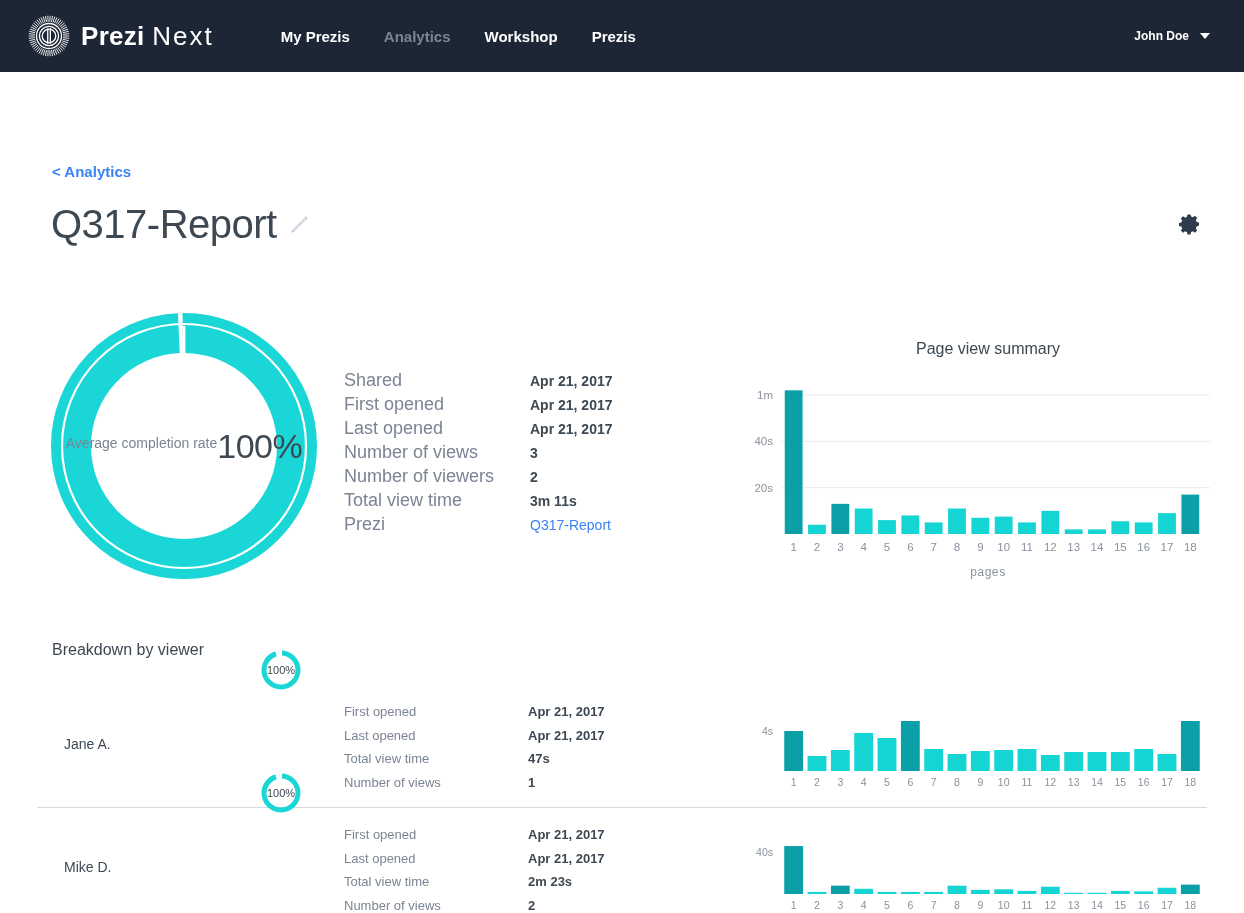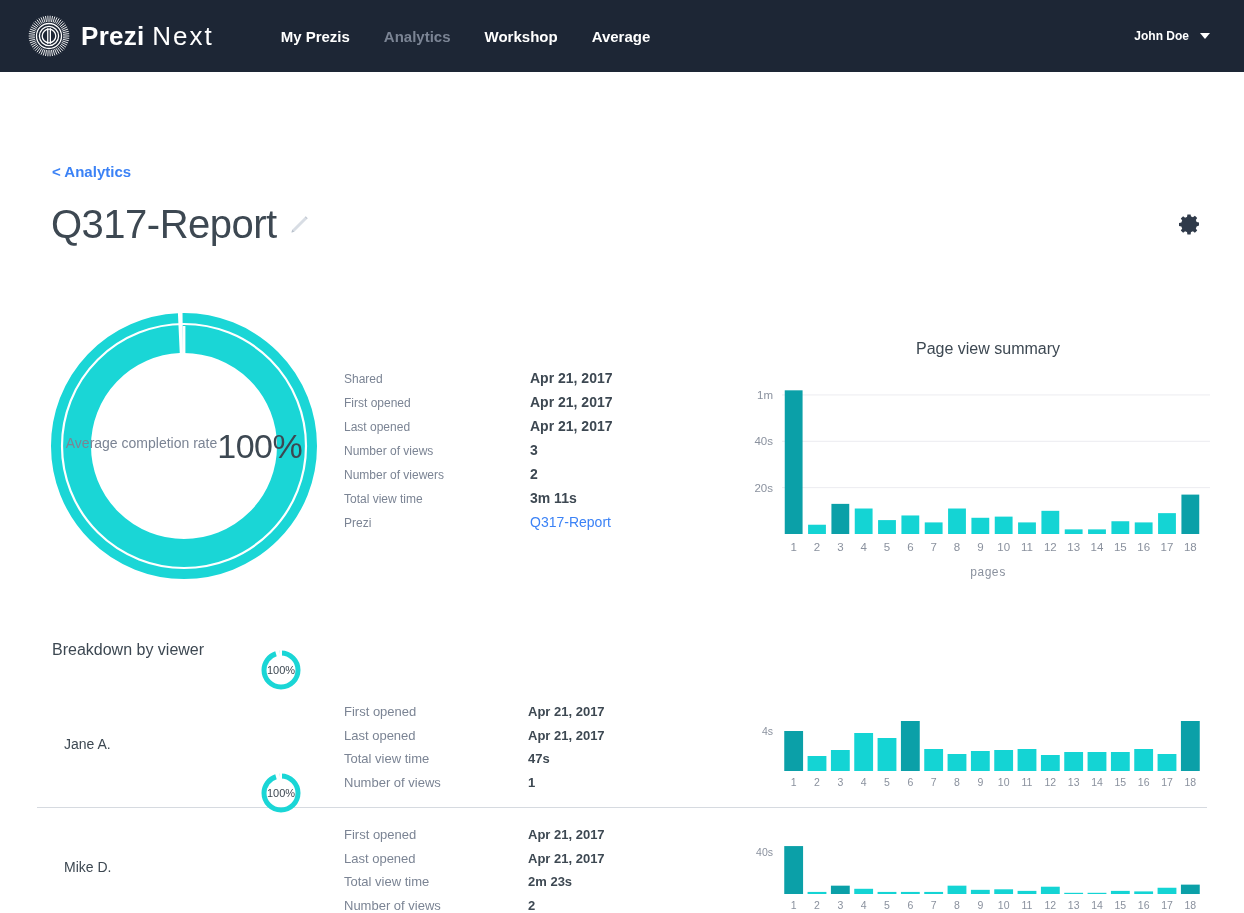--- a/index.html
+++ b/index.html
@@ -83,21 +83,21 @@
   .donut-center {
     position: absolute; left: 51px; top: 13px; width: 266px; height: 266px;
     display: flex; align-items: center; justify-content: center;
     pointer-events: none;
   }
   .donut-label { font-size: 14px; color: #7b8494; margin-bottom: 6px; }
   .donut-value { font-size: 34px; font-weight: 300; color: #3d4852; letter-spacing: -.5px; }
 
   .stats { position: absolute; left: 344px; top: 70px; }
   .stat-row { display: flex; height: 24px; align-items: baseline; }
-  .stat-label { width: 186px; font-size: 12px; color: #7b8494; }
+  .stat-label { width: 186px; font-size: 18px; color: #7b8494; }
   .stat-value { font-size: 14px; font-weight: bold; color: #3d4852; }
   .stat-value.link { color: #3b82f6; font-weight: normal; text-decoration: none; cursor: pointer; }
 
   
   .chart-title {
     position: absolute; font-size: 16px; color: #3d4852;
     text-align: center;
   }
   .chart { position: absolute; }
   .chart svg { display: block; }
@@ -200,21 +200,21 @@
     </svg>
     <div class="brand-text">
       <span class="b1">Prezi</span><span> </span><span class="b2">Next</span>
     </div>
   </div>
 
   <div class="nav-links">
     <a class="nav-link" href="#">My Prezis</a>
     <a class="nav-link muted" href="#">Analytics</a>
     <a class="nav-link" href="#">Workshop</a>
-    <a class="nav-link" href="#">Average</a>
+    <a class="nav-link" href="#">Prezis</a>
   </div>
 
   <div class="user-menu">
     <span class="user-name">John Doe</span>
     <span class="caret"></span>
   </div>
 </div>
 
 <div class="page">
 

